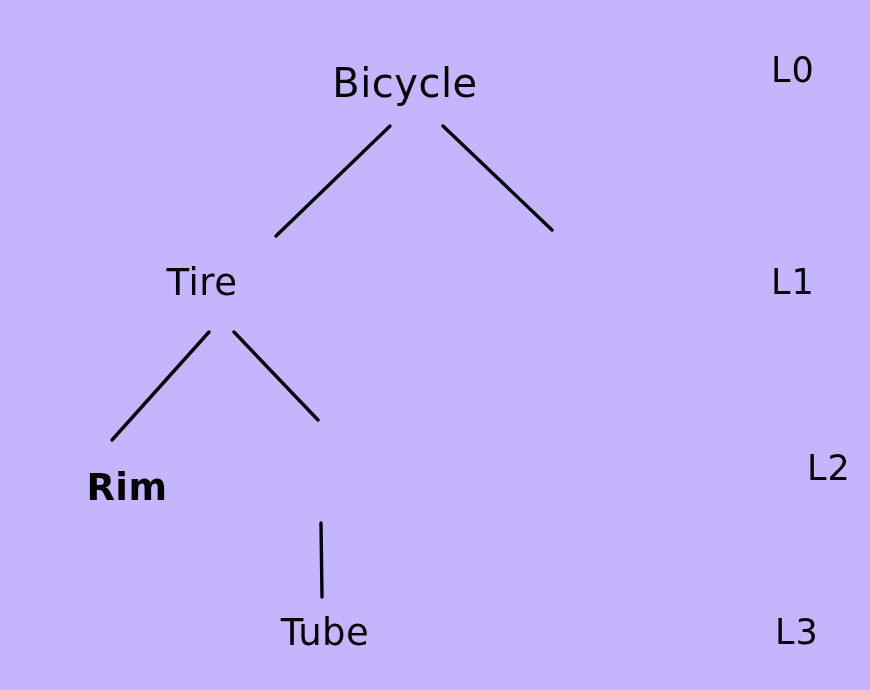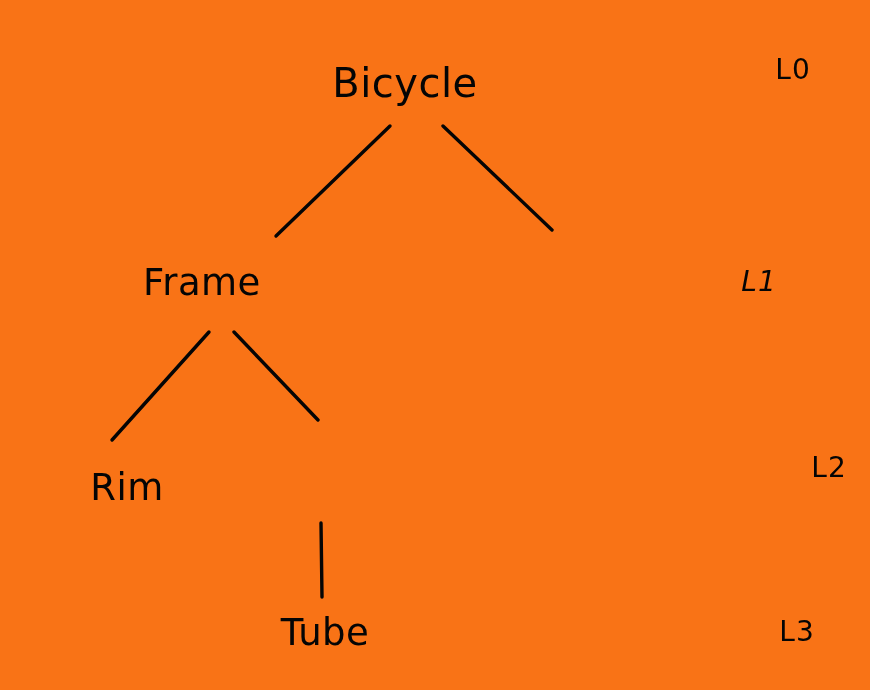--- a/index.html
+++ b/index.html
@@ -39,38 +39,38 @@
     color: #050505;
     font-family: "DejaVu Sans", sans-serif;
     font-weight: 400;
     white-space: nowrap;
     line-height: 1;
     letter-spacing: 1px;
     transform: translate(-50%, -50%);
   }
   .sz-root  { font-size: 40px; }
   .sz-node  { font-size: 37px; }
-  .sz-level { font-size: 28px; text-align: center; }
+  .sz-level { font-size: 35px; text-align: center; }
 </style>
 </head>
 <body>
 
-<div id="canvas" style="background: #f97316;">
+<div id="canvas" style="background: #c4b5fd;">
 
   <svg class="edges" viewBox="0 0 870 690" xmlns="http://www.w3.org/2000/svg">
     <line stroke="#050505" stroke-width="3.4" stroke-linecap="round" x1="390" y1="126" x2="276" y2="236"></line>
     <line stroke="#050505" stroke-width="3.4" stroke-linecap="round" x1="443" y1="126" x2="552" y2="230"></line>
     <line stroke="#050505" stroke-width="3.4" stroke-linecap="round" x1="209" y1="332" x2="112" y2="440"></line>
     <line stroke="#050505" stroke-width="3.4" stroke-linecap="round" x1="234" y1="332" x2="318" y2="420"></line>
     <line stroke="#050505" stroke-width="3.4" stroke-linecap="round" x1="321" y1="523" x2="322" y2="597"></line>
   </svg>
 
   <div class="node-label sz-root" style="left: 405px; top: 83px;">Bicycle</div>
-  <div class="node-label sz-node" style="left: 202px; top: 282px;">Frame</div>
-  <div class="node-label sz-node" style="left: 127px; top: 487px;">Rim</div>
+  <div class="node-label sz-node" style="left: 202px; top: 282px;">Tire</div>
+  <div class="node-label sz-node" style="left: 127px; top: 487px; font-weight: bold;">Rim</div>
   <div class="node-label sz-node" style="left: 325px; top: 632px;">Tube</div>
 
   <div class="level-label sz-level" style="left: 793px; top: 70px;">L0</div>
-  <div class="level-label sz-level" style="left: 759px; top: 282px; font-style: italic;">L1</div>
+  <div class="level-label sz-level" style="left: 793px; top: 282px;">L1</div>
   <div class="level-label sz-level" style="left: 797px; top: 468px; margin-left: 32px;">L2</div>
   <div class="level-label sz-level" style="left: 797px; top: 632px;">L3</div>
 
 </div>
 
 </body></html>

